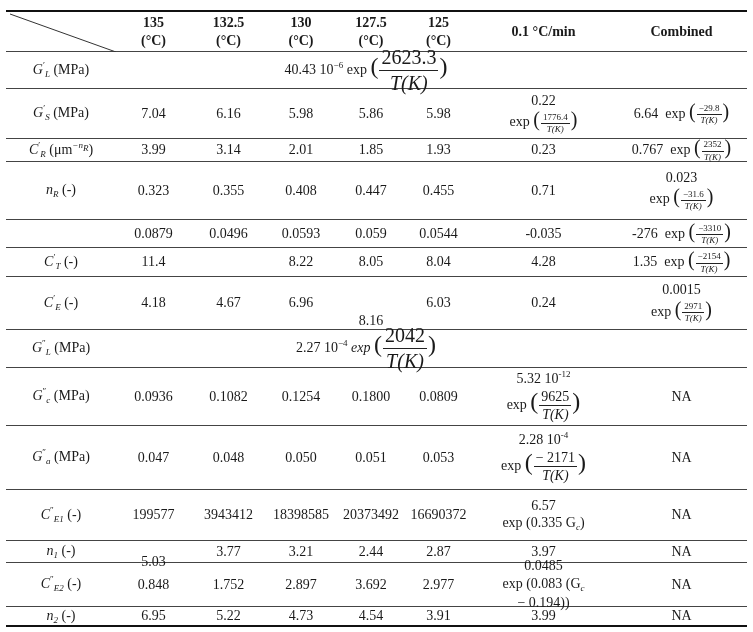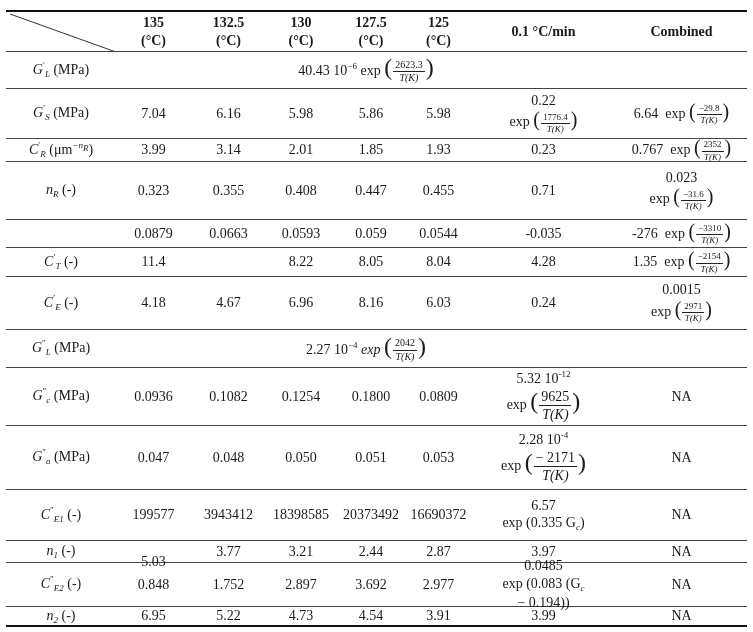--- a/index.html
+++ b/index.html
@@ -12,21 +12,21 @@
     .cell { position: absolute; top: 0; bottom: 0; display: flex; align-items: center; justify-content: center;
             text-align: center; font-size: 14px; line-height: 1.25; }
     .hdr .cell { font-weight: bold; font-size: 14px; }
     .lbl i { font-style: italic; }
     .sub { font-size: 9px; vertical-align: -3px; font-style: italic; }
     .sup { font-size: 9px; vertical-align: 6px; }
     .frac { display: inline-flex; flex-direction: column; align-items: center; vertical-align: middle; margin: 0 1px; }
     .frac .num { border-bottom: 1px solid #222; padding: 0 2px; }
     .frac .den { padding: 0 2px; font-style: italic; }
     .frac.small { font-size: 9px; }
-    .frac.big { font-size: 10px; }
+    .frac.big { font-size: 20px; }
     .paren { font-size: 24px; font-weight: 200; line-height: 1; }
     .paren.sm { font-size: 20px; }
     .stack { display: flex; flex-direction: column; align-items: center; }
     .diag { position: absolute; left: 0; top: 0; }
   </style>
 </head>
 <body>
 
 <div class="tbl">
 
@@ -178,21 +178,21 @@
                 <span class="den">T(K)</span>
               </span><span class="paren sm">)</span></span>
           </div>
         </div>
       </div>
       <div class="row" style="top: 210px; height: 28px;">
         <div class="cell" style="left:110px;width:75px;">
           <span>0.0879</span>
         </div>
         <div class="cell" style="left:185px;width:75px;">
-          <span>0.0663</span>
+          <span>0.0496</span>
         </div>
         <div class="cell" style="left:260px;width:70px;">
           <span>0.0593</span>
         </div>
         <div class="cell" style="left:330px;width:70px;">
           <span>0.059</span>
         </div>
         <div class="cell" style="left:400px;width:65px;">
           <span>0.0544</span>
         </div>
@@ -238,21 +238,21 @@
         </div>
         <div class="cell" style="left:110px;width:75px;">
           <span>4.18</span>
         </div>
         <div class="cell" style="left:185px;width:75px;">
           <span>4.67</span>
         </div>
         <div class="cell" style="left:260px;width:70px;">
           <span>6.96</span>
         </div>
-        <div class="cell" style="left:330px;width:70px;">
+        <div class="cell" style="left:330px;width:70px;align-items:flex-end;">
           <span>8.16</span>
         </div>
         <div class="cell" style="left:400px;width:65px;">
           <span>6.03</span>
         </div>
         <div class="cell" style="left:465px;width:145px;">
           <span>0.24</span>
         </div>
         <div class="cell" style="left:610px;width:131px;">
           <div class="stack">

